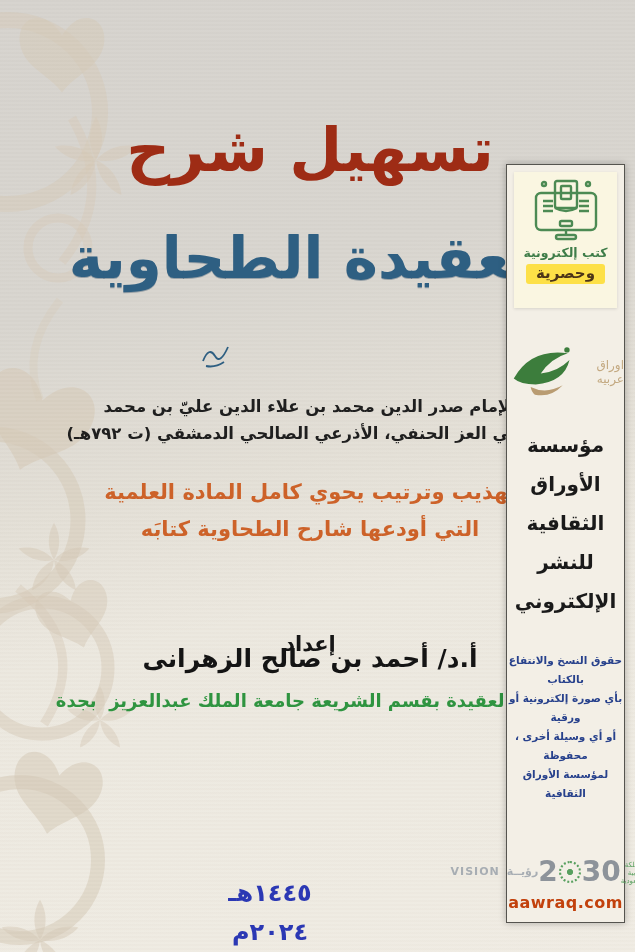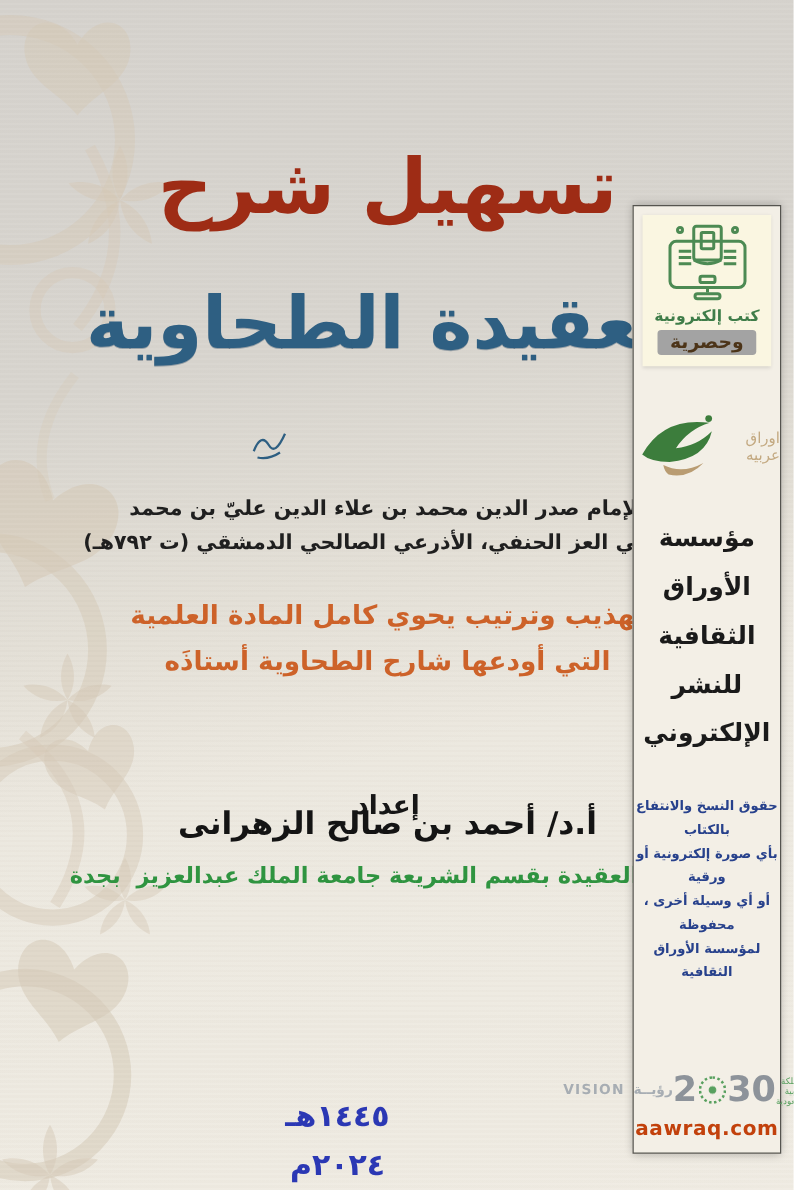--- a/index.html
+++ b/index.html
@@ -47,27 +47,27 @@
   }
 
   
   .strip {
     position:absolute; left:506px; top:164px; width:119px; height:759px;
     background:#f3efe6; border:1.5px solid #55544f;
     box-shadow:0 0 7px rgba(0,0,0,.28);
     display:flex; flex-direction:column; align-items:center;
   }
   .ebadge {
-    margin-top:7px; width:103px; background:#faf6e1; padding:7px 0 9px;
+    margin-top:7px; width:103px; background:#faf6e1; padding:7px 0 24px;
     display:flex; flex-direction:column; align-items:center;
     box-shadow:0 1px 3px rgba(0,0,0,.12);
   }
   .ebadge-l1 { font-size:12.5px; font-weight:700; color:#3f7d49; direction:rtl; margin-top:4px; }
   .ebadge-l2 {
-    margin-top:4px; background:#a3a3a3; color:#4c3418; font-weight:700; font-size:15px;
+    margin-top:4px; background:#fde047; color:#4c3418; font-weight:700; font-size:15px;
     padding:0 10px 2px; border-radius:3px; direction:rtl;
   }
   .logo { margin-top:32px; display:flex; flex-direction:row; align-items:center; }
   .logo-text { font-size:12px; color:#c3a981; direction:rtl; margin-top:2px; }
   .publisher {
     margin-top:24px; text-align:center; direction:rtl;
     font-size:20px; font-weight:700; color:#1a1a1a; line-height:39px;
   }
   .copyright {
     margin-top:30px; text-align:center; direction:rtl;
@@ -132,21 +132,21 @@
     <path d="M3,19 q6,-15 12,-5 q5,9 13,-9 M6,24 q9,2 18,-4" fill="none" stroke="#2e5f82" stroke-width="1.8"></path>
   </svg>
 
   <div class="author">
     <div>للإمام صدر الدين محمد بن علاء الدين عليّ بن محمد</div>
     <div>ابن أبي العز الحنفي، الأذرعي الصالحي الدمشقي (ت ٧٩٢هـ)</div>
   </div>
 
   <div class="subtitle">
     <div>تهذيب وترتيب يحوي كامل المادة العلمية</div>
-    <div>التي أودعها شارح الطحاوية أستاذَه</div>
+    <div>التي أودعها شارح الطحاوية كتابَه</div>
   </div>
 
   <div class="prep-label">إعداد</div>
   <div class="prep-name">أ.د/ أحمد بن صالح الزهرانى</div>
   <div class="prep-title">أستاذ العقيدة بقسم الشريعة جامعة الملك عبدالعزيز &nbsp;بجدة</div>
 
   <div class="dates">
     <div>١٤٤٥هـ</div>
     <div>٢٠٢٤م</div>
   </div>

